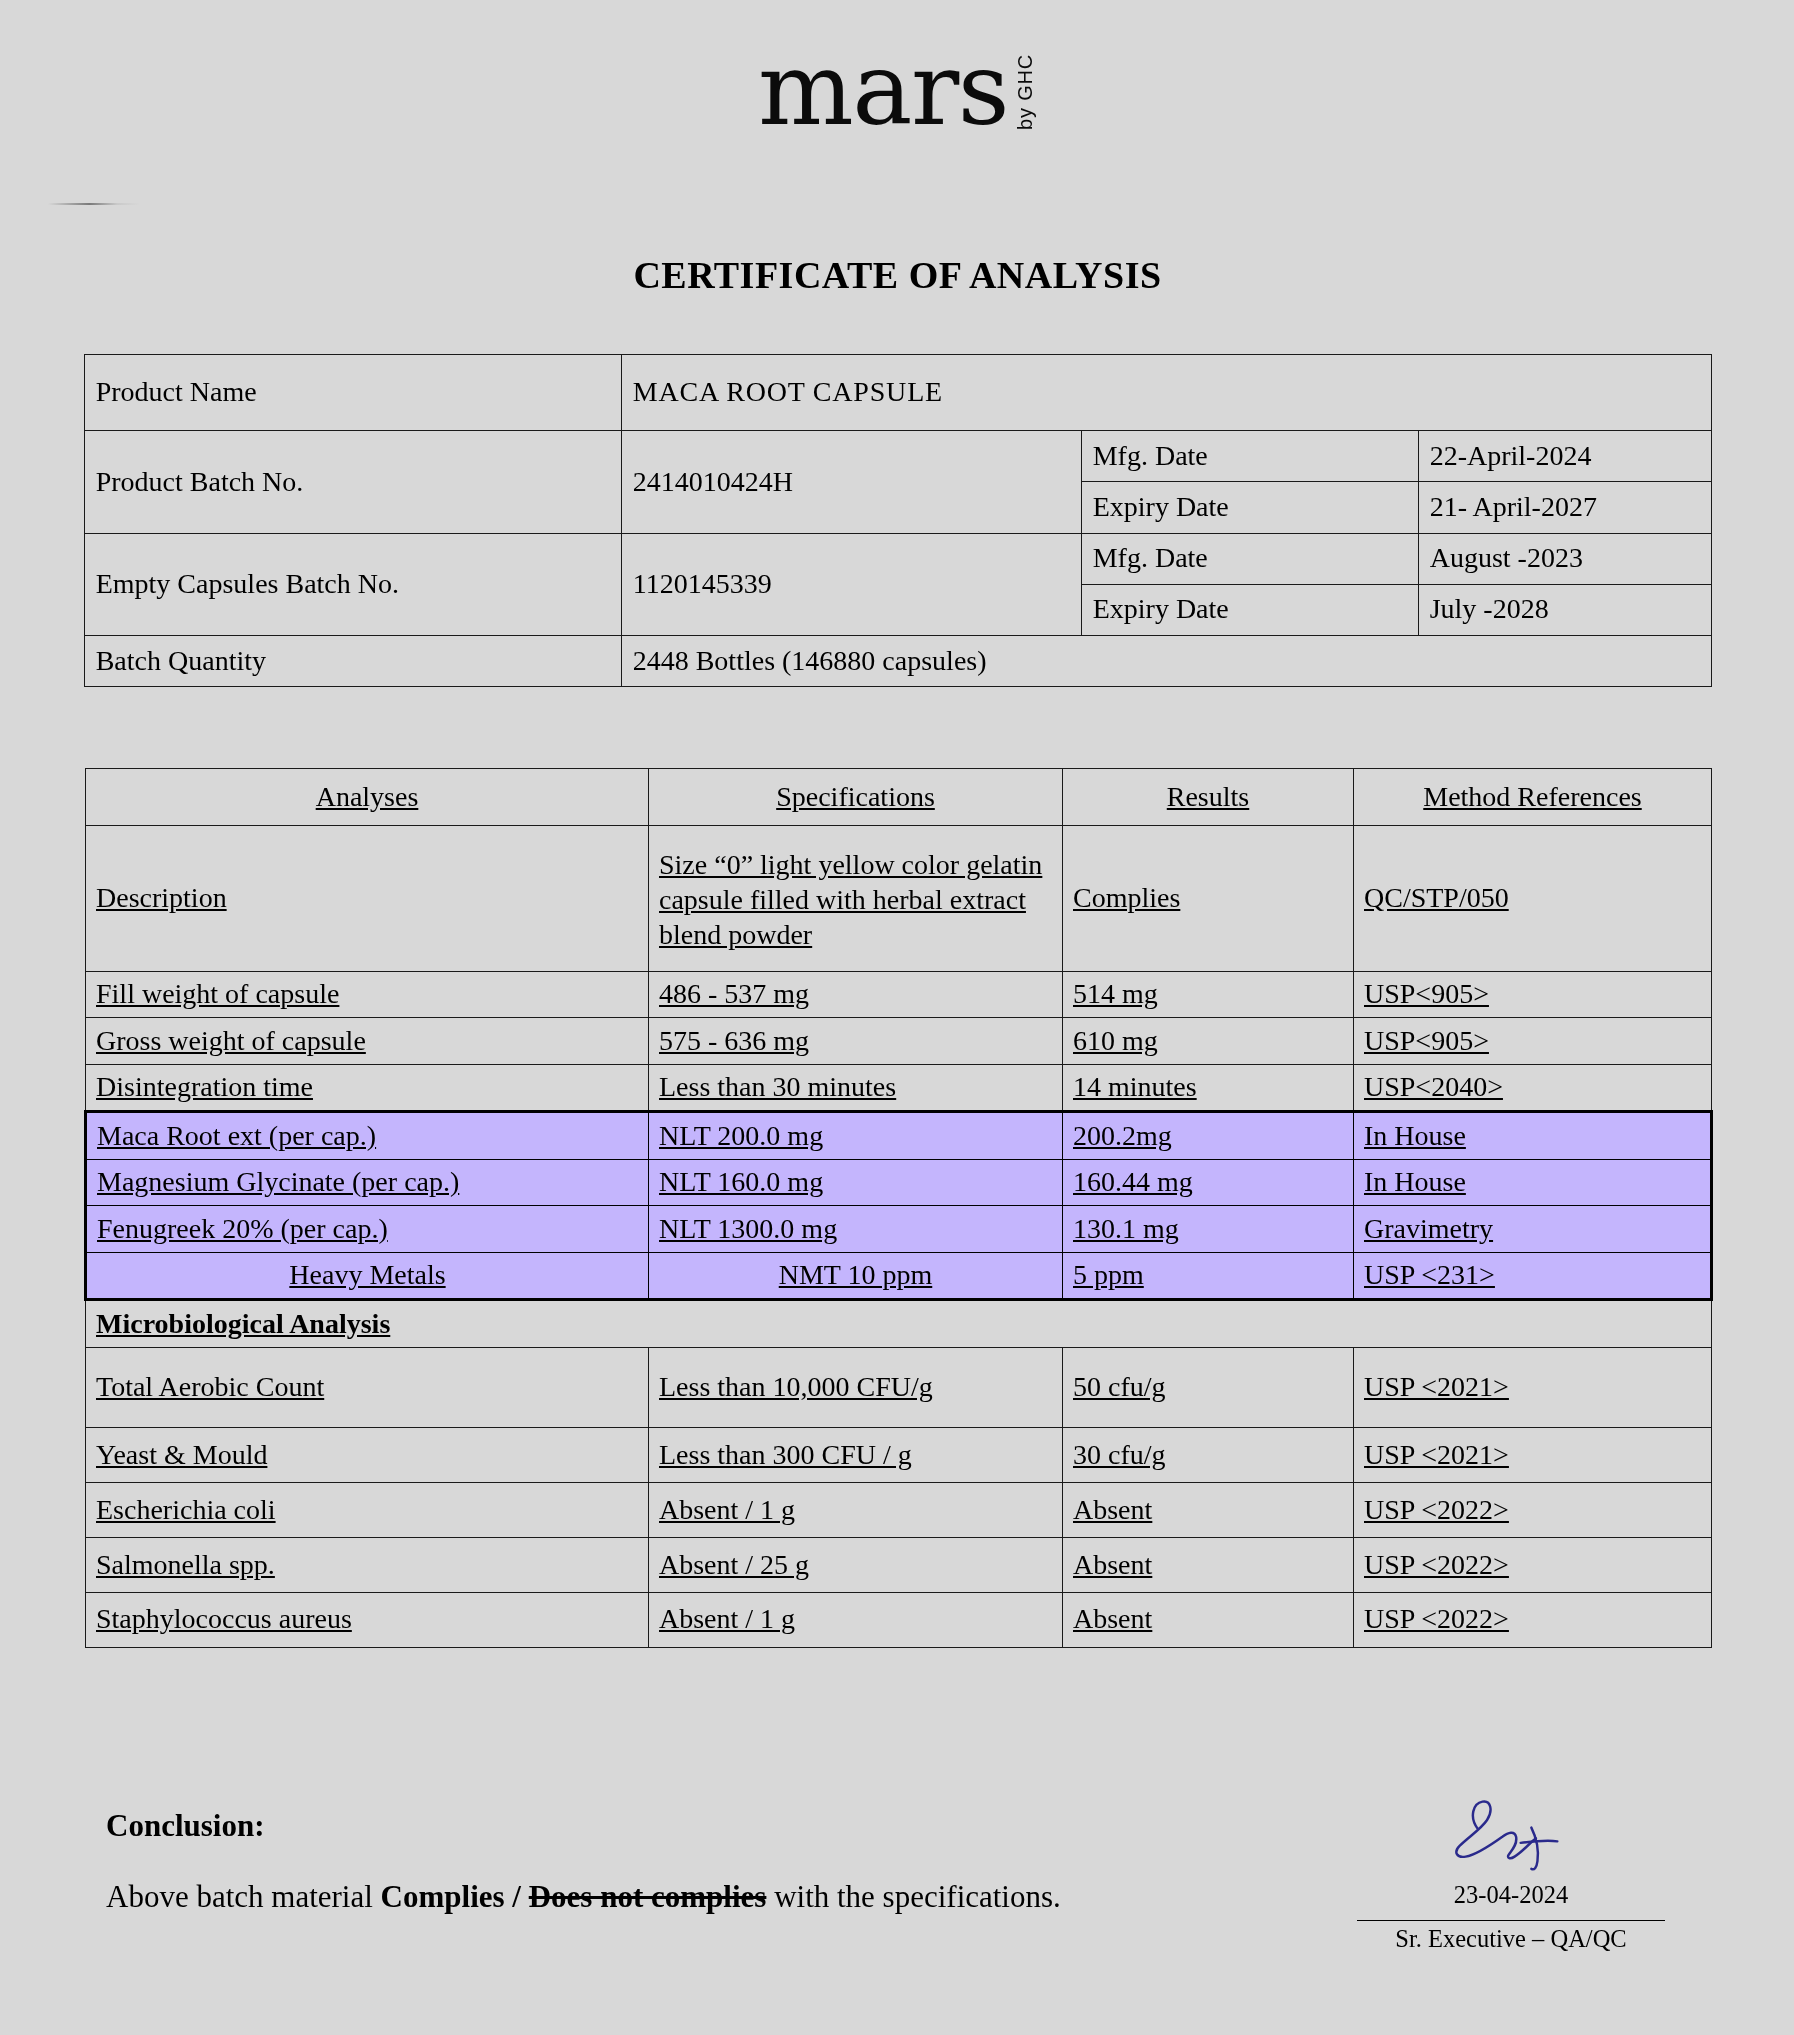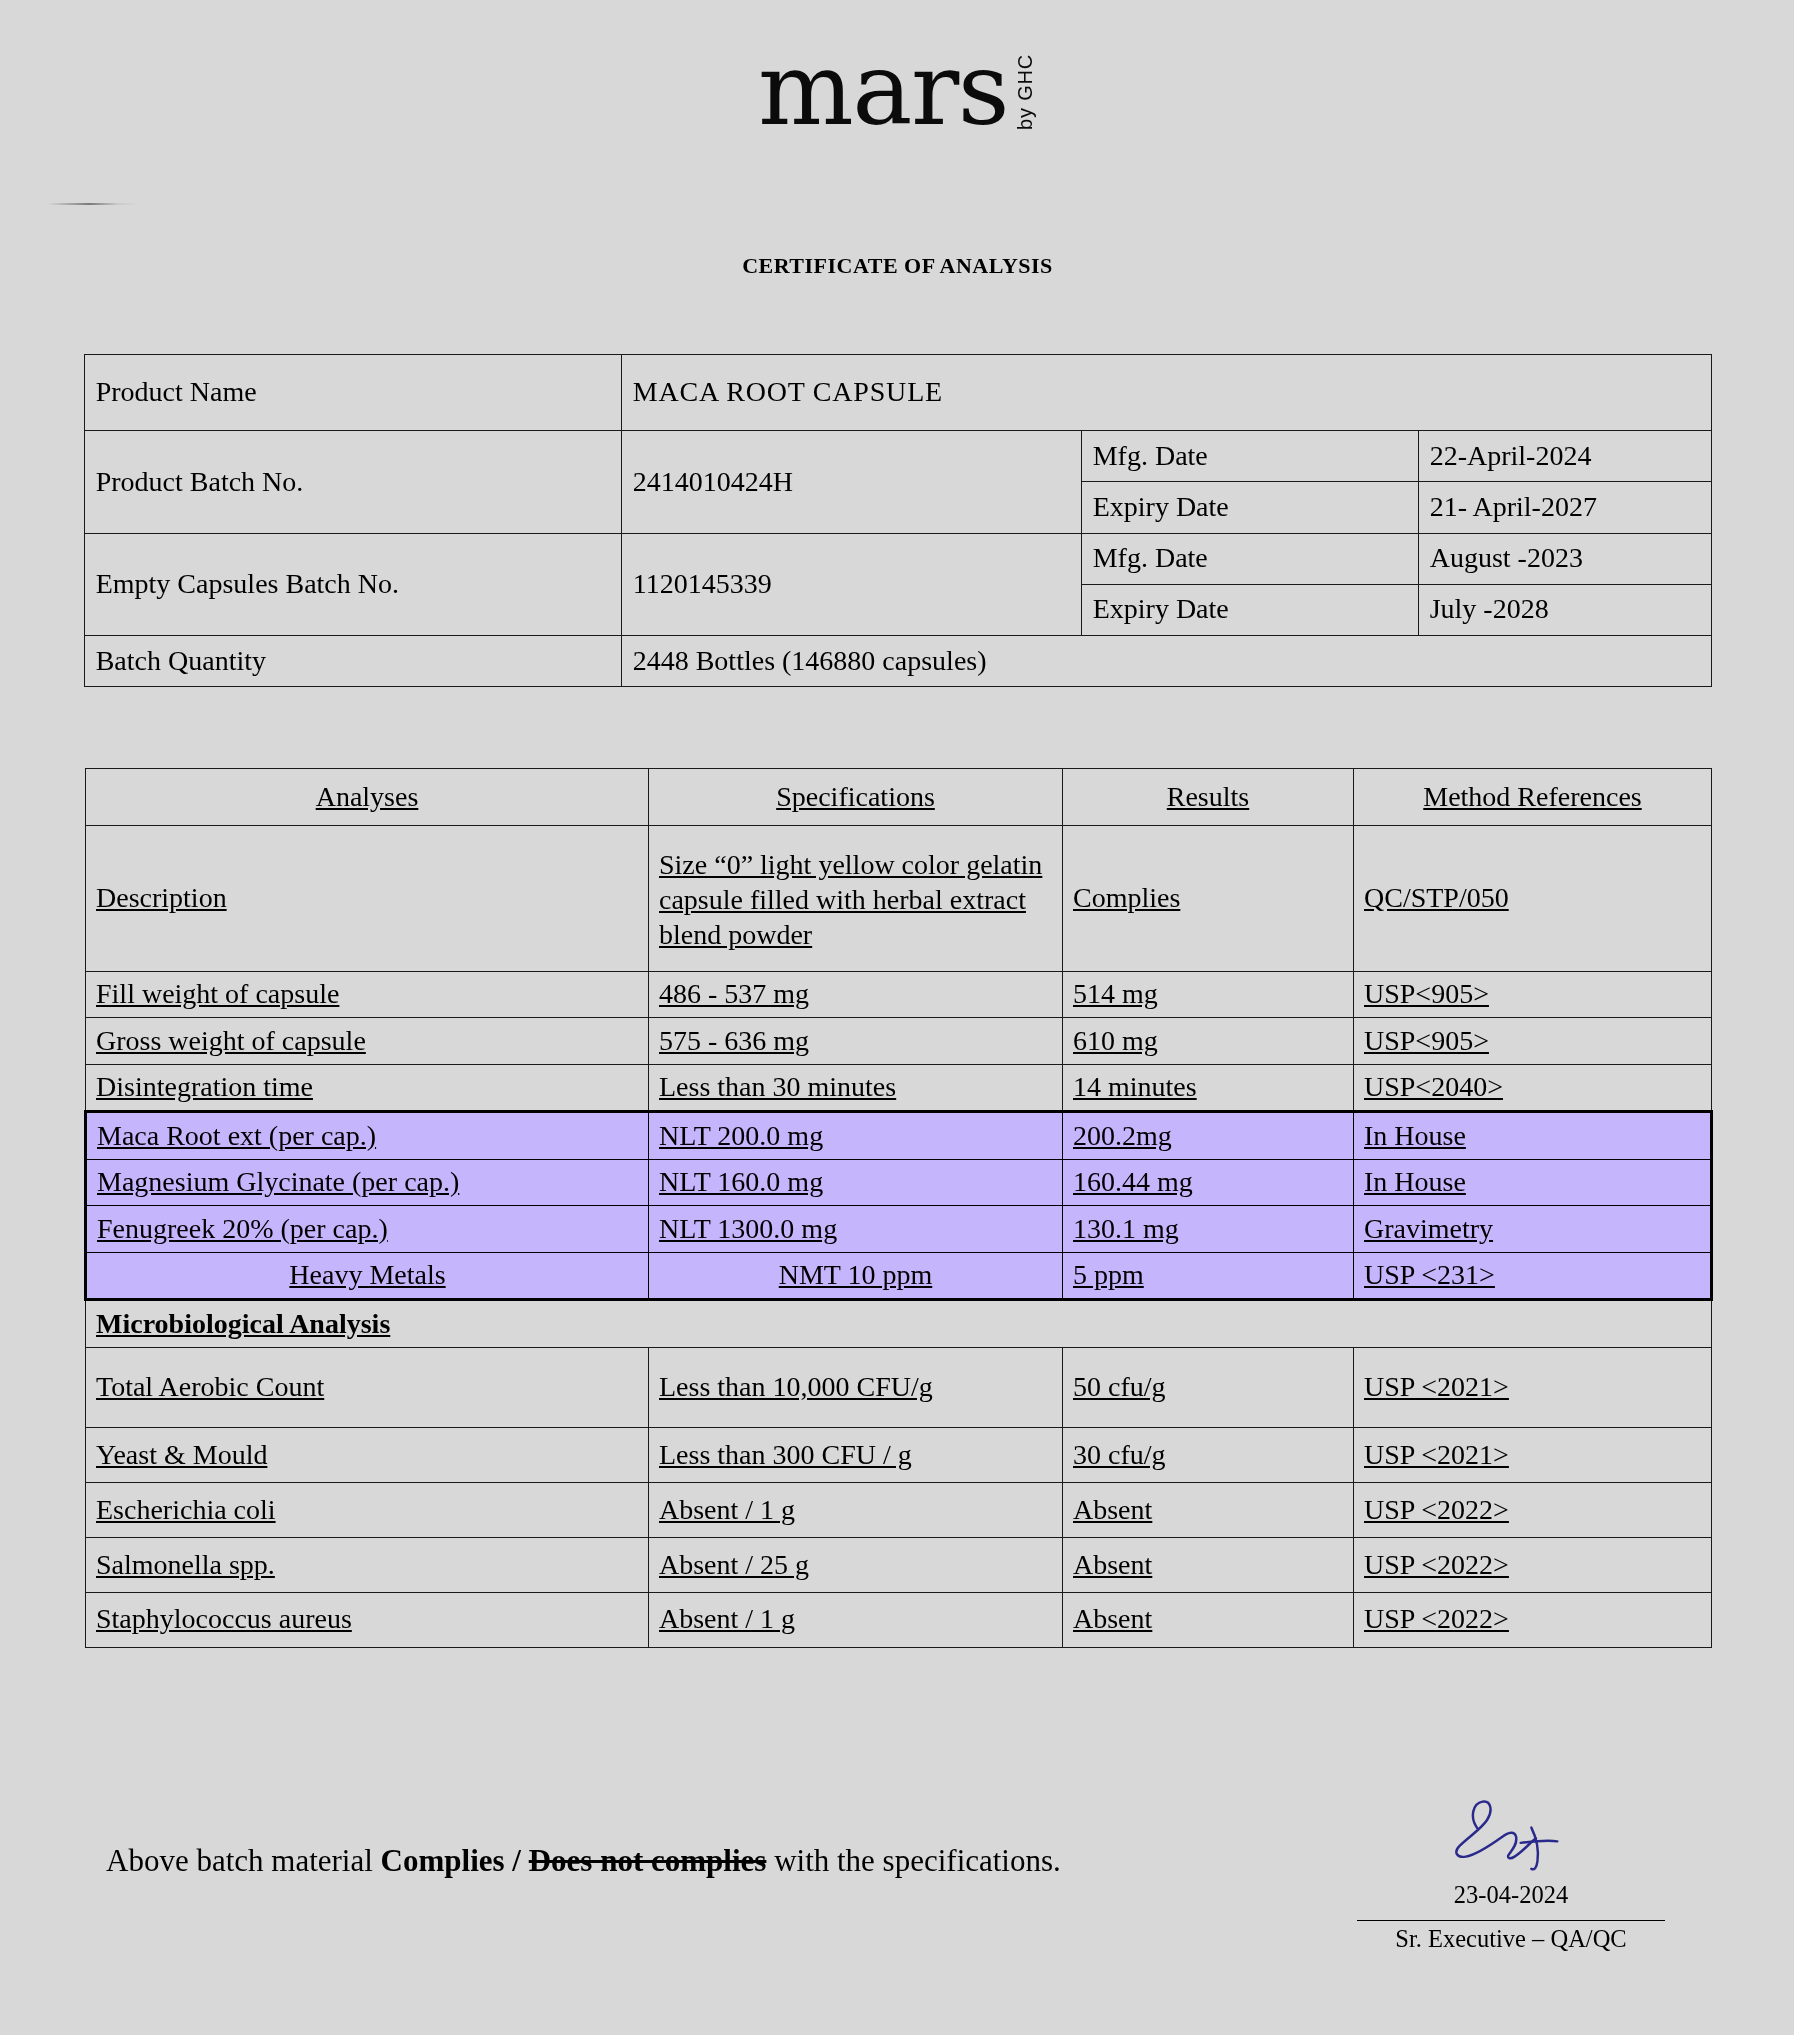--- a/index.html
+++ b/index.html
@@ -53,21 +53,21 @@
     margin-left: 6.1px;
     margin-top: 10.7px;
   }
 
   
   .doc-title {
     position: absolute;
     left: 0; right: 0;
     top: 253px;
     text-align: center;
-    font-size: 22px;
+    font-size: 38px;
     font-weight: bold;
     letter-spacing: 0.5px;
   }
 
   
   .sheet-table {
     position: absolute;
     border-collapse: collapse;
     table-layout: fixed;
     background: transparent;
@@ -309,20 +309,23 @@
     <tr>
       <td style="height:43px;">Staphylococcus aureus</td>
       <td>Absent / 1 g</td>
       <td>Absent</td>
       <td>USP &lt;2022&gt;</td>
     </tr>
   </tbody>
 </table>
 
 <div class="conclusion">
+  <div>
+    <span class="head">Conclusion</span><span class="head">:</span>
+  </div>
   <div class="line2">
     <span>Above batch material </span><span class="b">Complies</span><span class="b"> / </span><span class="struck">Does not complies</span><span>  with the specifications.</span>
   </div>
 </div>
 
 <div class="sign-block">
   <svg class="sign-svg" width="153" height="84" viewBox="0 0 200 110">
     <g id="sig-ink" fill="none" stroke="#2a2a8c" stroke-width="3.2" stroke-linecap="round" stroke-linejoin="round">
       <path d="M56 46 C44 30, 50 12, 62 10 C73 8, 76 22, 68 34 C60 46, 44 56, 32 68 C24 76, 28 84, 40 82 C54 80, 74 66, 88 56 C96 50, 104 48, 106 56 C108 66, 100 74, 96 80 C94 84, 98 86, 104 82 C114 76, 124 64, 132 58"></path>
       <path d="M126 44 C132 56, 136 72, 134 88 C133 96, 130 100, 126 98"></path>

